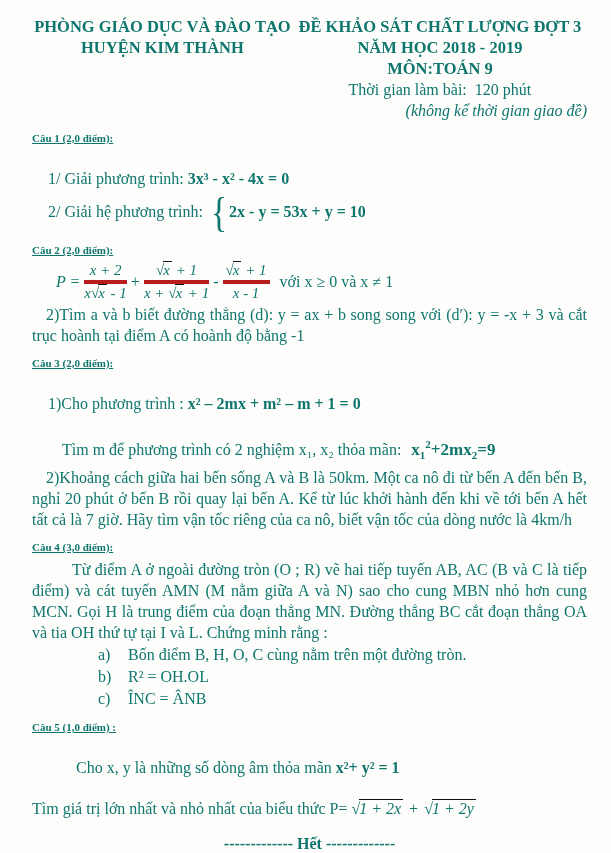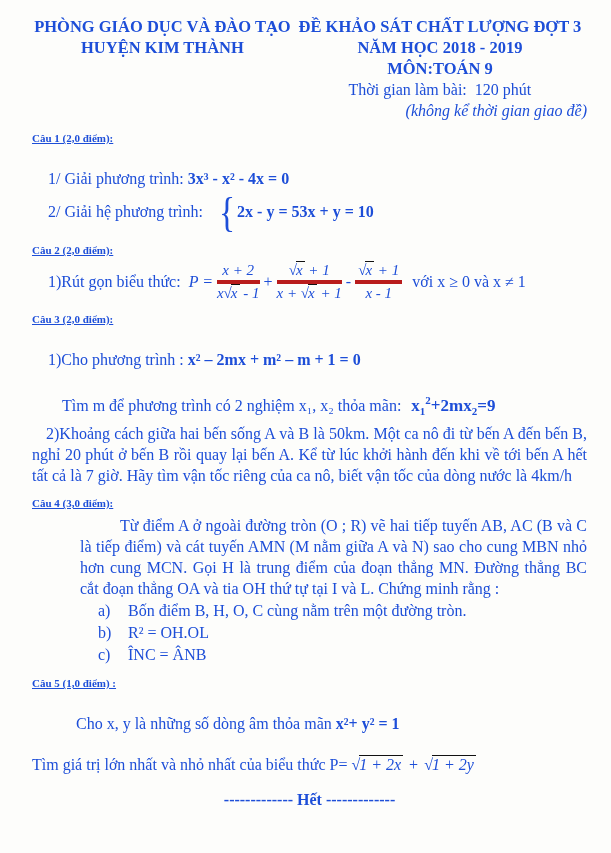--- a/index.html
+++ b/index.html
@@ -1,21 +1,21 @@
 <!DOCTYPE html>
 <html><head>
 <meta charset="utf-8">
 <style>
   html,body{margin:0;padding:0;background:#888;}
   .page{
     position:relative;
     width:611px;height:853px;
     background:#fdfdfb;
     font-family:"Liberation Serif","DejaVu Serif",serif;
-    color:#1d4ed8;
+    color:#0f766e;
     box-sizing:border-box;
     padding:16px 24px 0 32px;
     overflow:hidden;
   }
   
   .hdr{display:flex;width:100%;}
   .hdr-left{width:47%;text-align:center;font-weight:bold;font-size:16.5px;line-height:21px;}
   .hdr-right{width:53%;text-align:center;font-size:16px;line-height:21px;}
   .hdr-right .b{font-weight:bold;font-size:16.5px;}
   .hdr-right .it{font-style:italic;text-align:right;}
@@ -24,25 +24,25 @@
   .qhead{
     font-weight:bold;font-size:11px;line-height:20px;
     text-decoration:underline;
     margin:7px 0 2px 0;
   }
   .line{font-size:16px;line-height:21px;margin:1px 0;}
   .ind1{padding-left:16px;}
   .ind2{padding-left:30px;}
   .para{font-size:16px;line-height:21px;text-align:justify;margin:1px 0;}
   .ti14{text-indent:14px;}
-  .ti40{text-indent:40px;margin-left:48px;}
+  .ti40{text-indent:40px;}
   .eq{font-weight:bold;}
   .nowrap{white-space:nowrap;margin-top:20px;}
   
-  .sysline{display:flex;align-items:center;margin:2px 0 2px 0;gap:8px;}
+  .sysline{display:flex;align-items:center;margin:2px 0 2px 0;}
   .sys{display:inline-flex;align-items:center;margin-left:6px;}
   .brace{font-size:42px;font-weight:normal;line-height:42px;transform:scaleX(.8);display:inline-block;}
   .sys-lines{display:inline-flex;flex-direction:row;font-weight:bold;font-size:16px;line-height:20px;text-align:left;}
   
   .mathrow{display:flex;align-items:center;margin:2px 0;}
   .mi{font-style:italic;}
   .frac{display:inline-block;vertical-align:middle;text-align:center;margin:0 2px;font-size:15px;line-height:17px;}
   .frac .num{display:block;border-bottom:4px solid #b91c1c;padding:0 3px 1px 3px;}
   .frac .den{display:block;padding-top:1px;}
   .sqrt{white-space:nowrap;}
@@ -92,38 +92,38 @@
           <span>2x - y = 5</span>
           <span>3x + y = 10</span>
         </span>
       </span>
     </div>
   </div>
 
   <div>
     <div class="qhead">Câu 2 (2,0 điểm):</div>
     <div class="mathrow ind1 nowrap">
-      <span>1)Rút gọn biểu thức:</span>
       <span class="mi op" style="margin-left:8px">P =</span>
       <span class="frac">
         <span class="num mi">x + 2</span>
         <span class="den mi"><span>x</span><span class="sqrt"><span class="sym">√</span><span class="rad">x</span></span><span> - 1</span></span>
       </span>
       <span class="op">+</span>
       <span class="frac">
         <span class="num mi"><span class="sqrt"><span class="sym">√</span><span class="rad">x</span></span><span> + 1</span></span>
         <span class="den mi"><span>x + </span><span class="sqrt"><span class="sym">√</span><span class="rad">x</span></span><span> + 1</span></span>
       </span>
       <span class="op">-</span>
       <span class="frac">
         <span class="num mi"><span class="sqrt"><span class="sym">√</span><span class="rad">x</span></span><span> + 1</span></span>
         <span class="den mi">x - 1</span>
       </span>
       <span class="cond">với x ≥ 0 và x ≠ 1</span>
     </div>
+    <div class="para ti14">2)Tìm a và b biết đường thẳng (d): y = ax + b song song với (d′): y = -x + 3 và cắt trục hoành tại điểm A có hoành độ bằng -1</div>
   </div>
 
   <div>
     <div class="qhead">Câu 3 (2,0 điểm):</div>
     <div class="line ind1 nowrap">
       <span>1)Cho phương trình :</span>
       <span class="eq">x² – 2mx + m² – m + 1 = 0</span>
     </div>
     <div class="line ind2 nowrap">
       <span>Tìm m để phương trình có 2 nghiệm x₁, x₂ thỏa mãn:</span>

